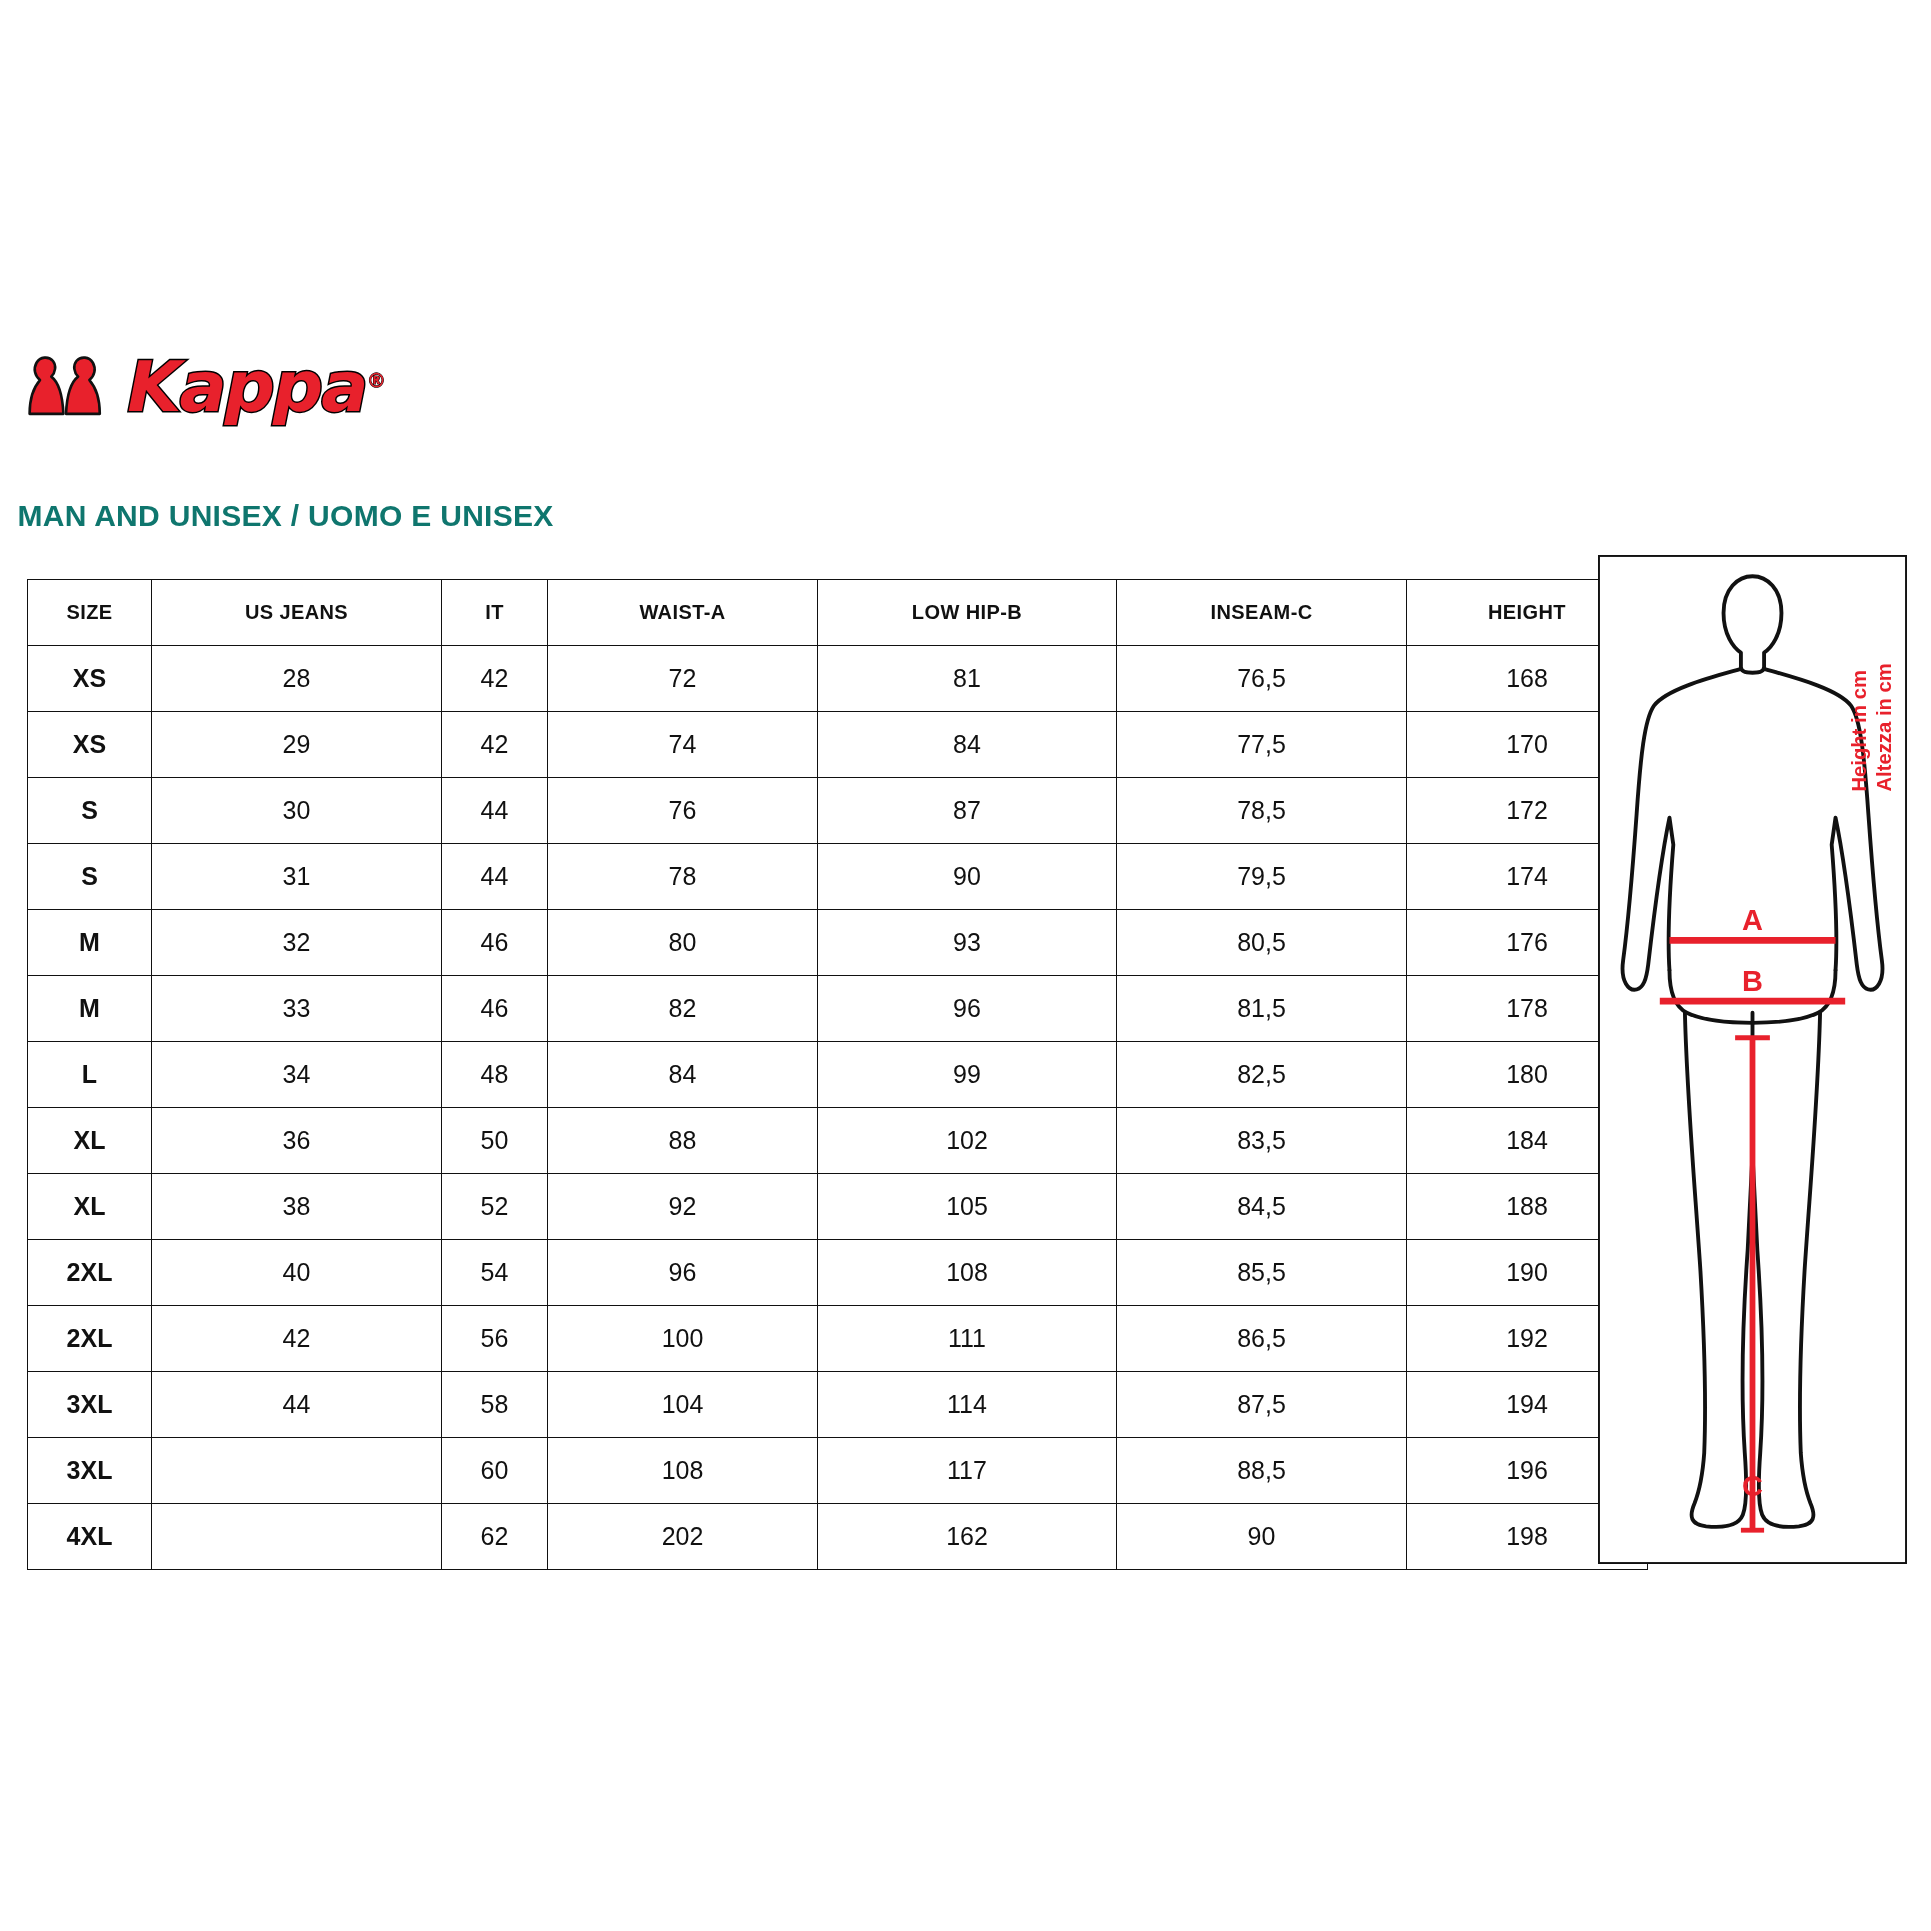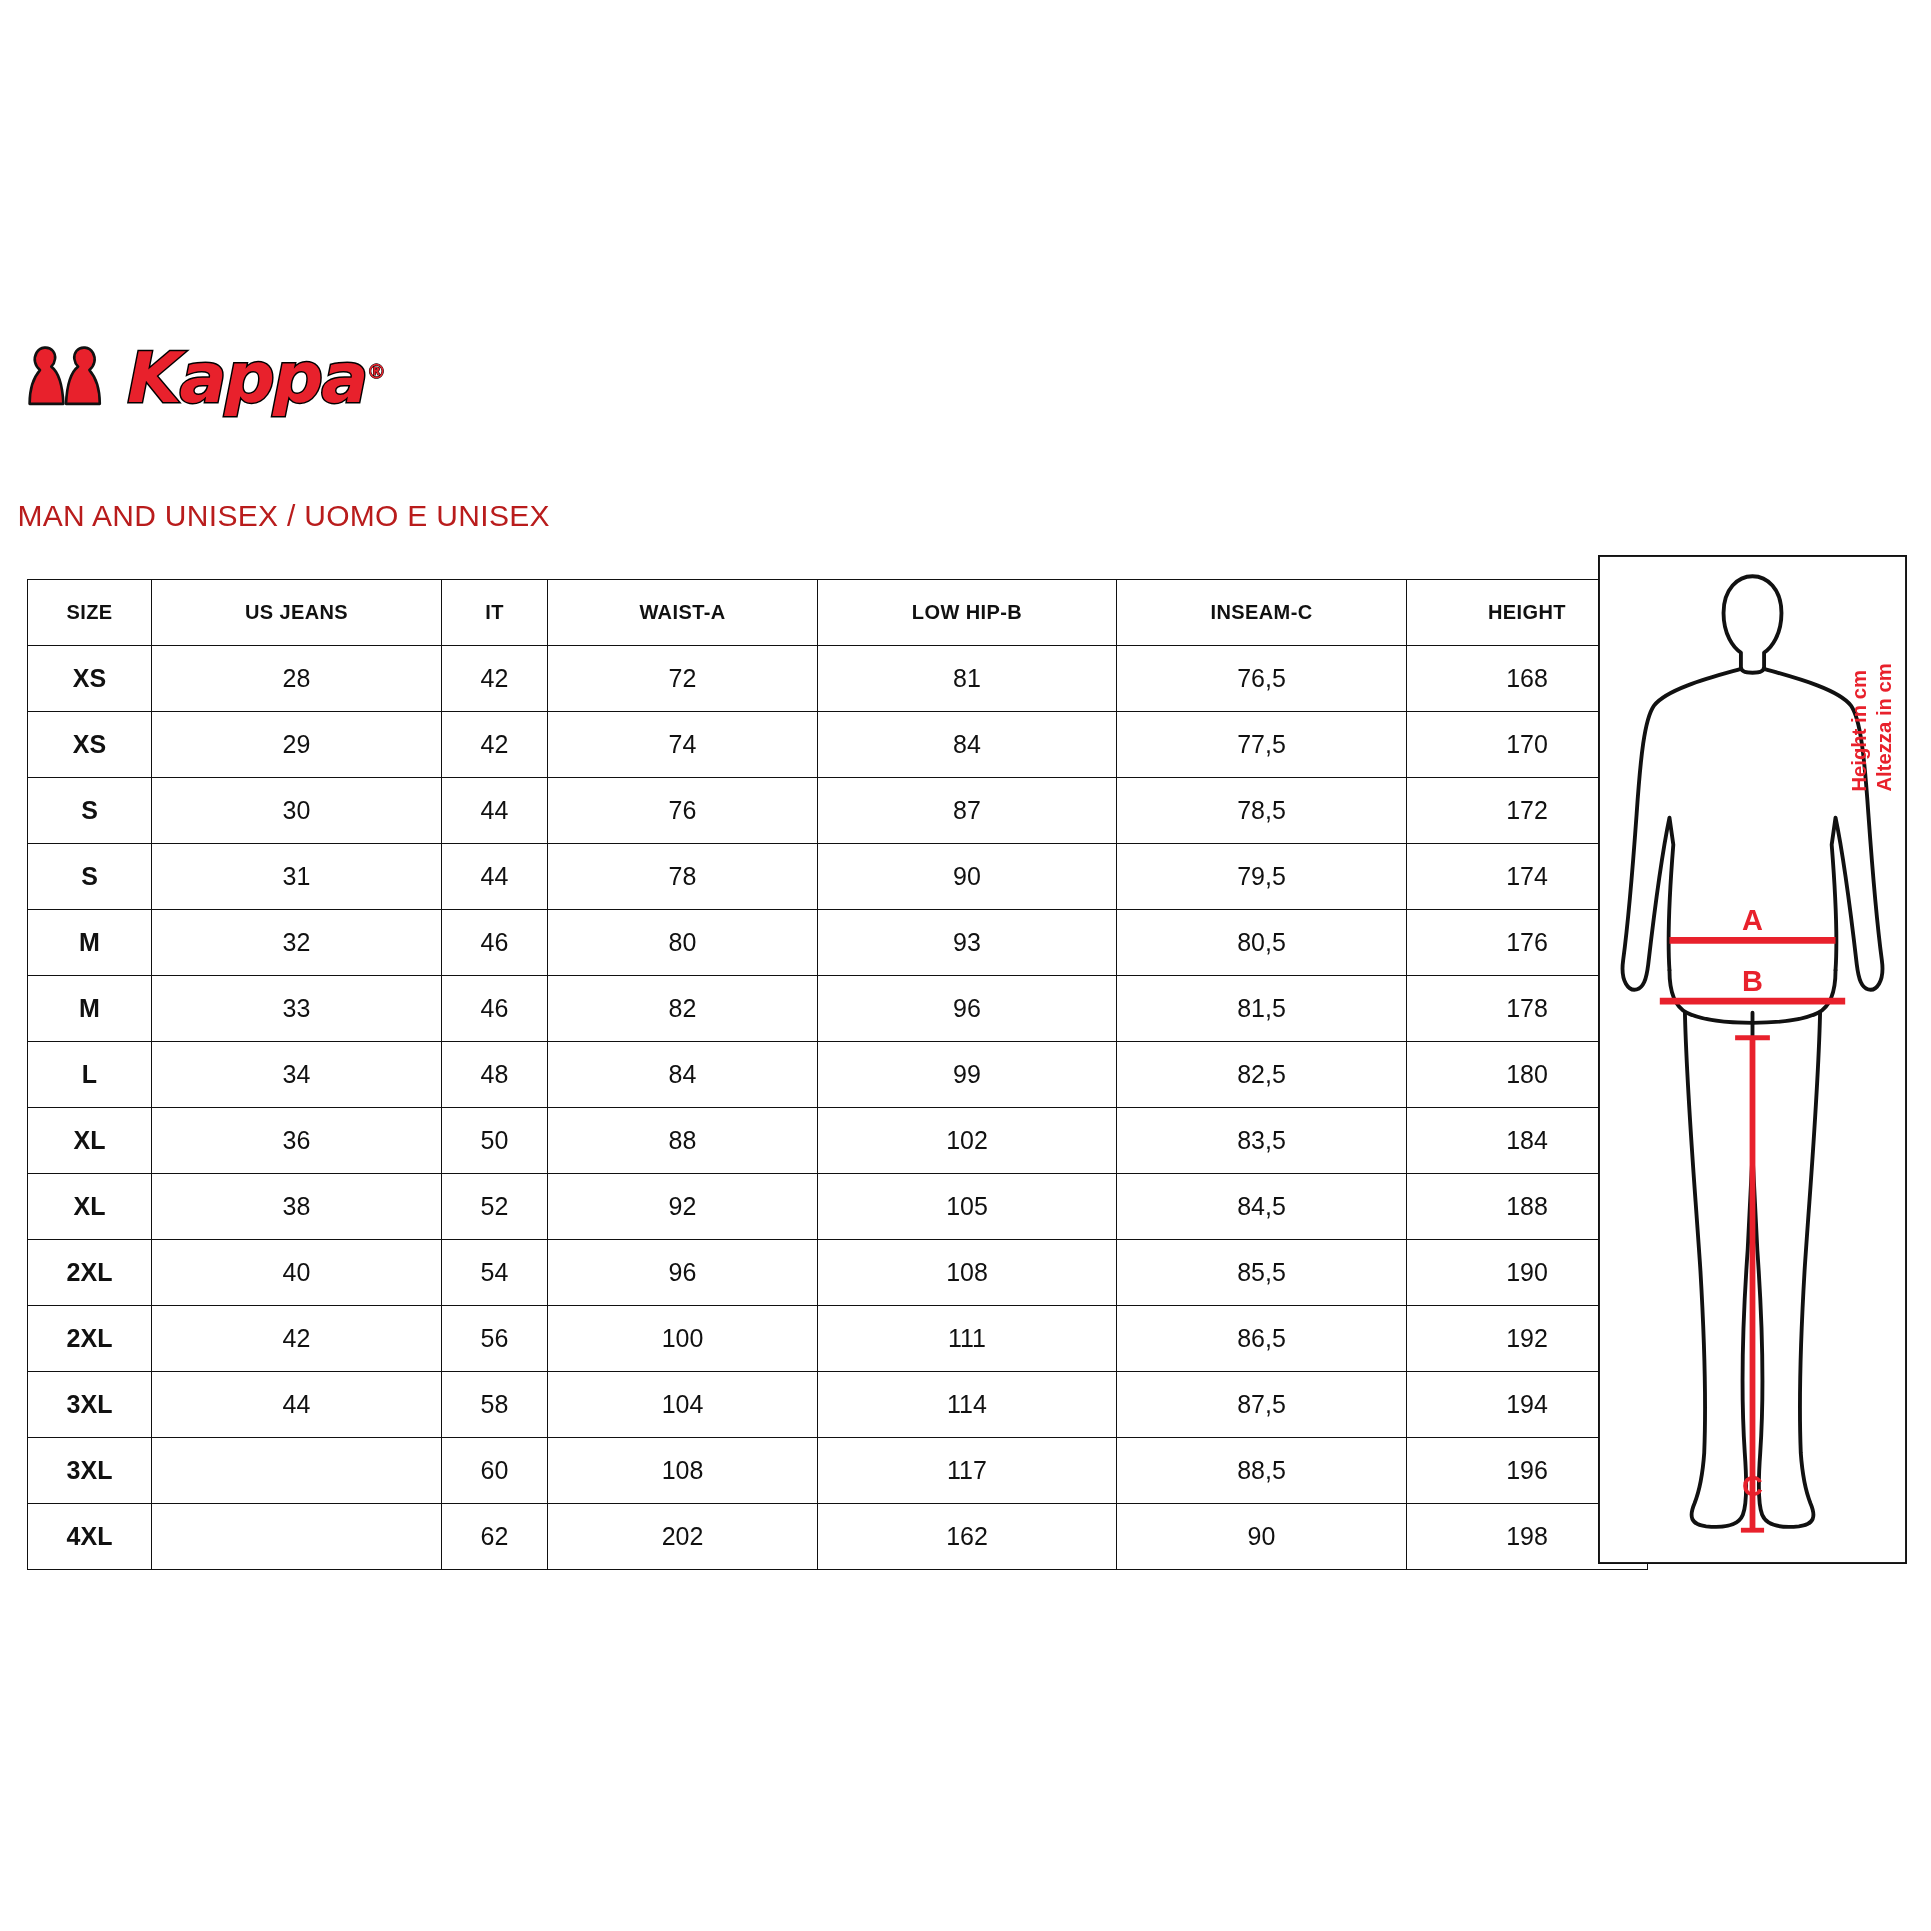--- a/index.html
+++ b/index.html
@@ -19,20 +19,21 @@
   }
 
   
   .logo-wrap {
     position: absolute;
     left: 13.5px;
     top: 343px;
     width: 521px;
     height: 87px;
     display: flex;
+    align-items: center;
   }
   .logo-mark {
     width: 104px;
     height: 68px;
     flex: 0 0 auto;
     margin-right: 9.7px;
   }
   .logo-text {
     position: relative;
     font-family: "DejaVu Sans", sans-serif;
@@ -53,22 +54,22 @@
     font-style: normal;
     font-weight: bold;
   }
 
   
   .doc-title {
     position: absolute;
     left: 17.4px;
     top: 499px;
     font-size: 30px;
-    font-weight: normal;
-    color: #b91c1c;
+    font-weight: bold;
+    color: #0f766e;
     letter-spacing: 0.3px;
   }
 
   
   .table-wrap {
     position: absolute;
     left: 27px;
     top: 579px;
     width: 1535px;
   }

